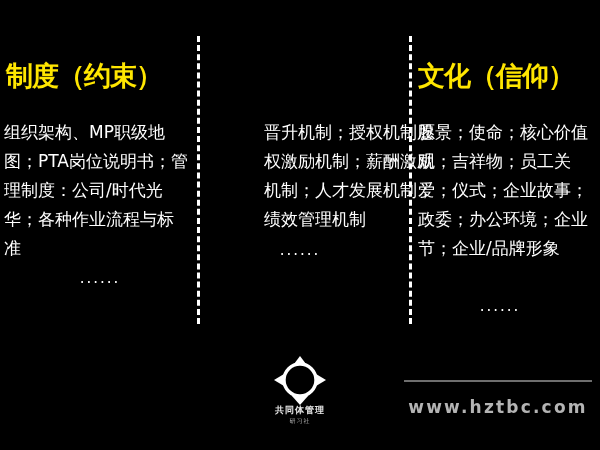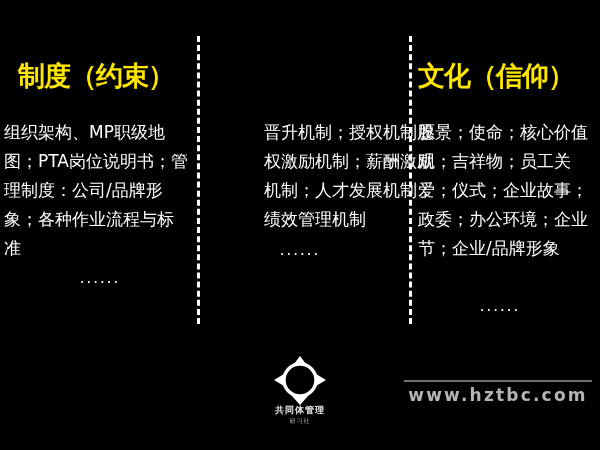--- a/index.html
+++ b/index.html
@@ -46,21 +46,21 @@
   .col-heading {
     color: #ffe600;
     font-size: 27px;
     font-weight: bold;
     line-height: 1.0;
     letter-spacing: -1px;
     white-space: nowrap;
     position: absolute;
     top: 62px;
   }
-  .col-1 .col-heading { left: 6px; margin-left: 12px; }
+  .col-1 .col-heading { left: 6px; }
   .col-2 .col-heading { left: 12px; }
   .col-3 .col-heading { left: 18px; }
 
   .col-body {
     position: absolute;
     top: 118px;
     color: #ffffff;
     font-size: 17px;
     line-height: 29px;
     font-weight: normal;
@@ -171,40 +171,40 @@
     line-height: 11px;
     white-space: nowrap;
   }
   .wm-rule {
     margin-top: 2px;
     height: 2px;
     background: #6e6e6e;
     width: 188px;
   }
   .wm-url {
-    margin-top: 4px;
+    margin-top: 16px;
     color: #b4b4b4;
     font-size: 17px;
     font-weight: bold;
     letter-spacing: 2.2px;
     line-height: 19px;
     white-space: nowrap;
     text-align: center;
   }
 </style>
 </head>
 <body>
 
 <div class="slide">
 
   <div class="columns">
 
     <div class="column col-1">
       <div class="col-heading">制度（约束）</div>
-      <div class="col-body">组织架构、MP职级地图；PTA岗位说明书；管理制度：公司/品牌形象；各种作业流程与标准</div>
+      <div class="col-body">组织架构、MP职级地图；PTA岗位说明书；管理制度：公司/时代光华；各种作业流程与标准</div>
       <div class="col-ellipsis">······</div>
     </div>
 
     <div class="column col-2">
       <div class="col-body">晋升机制；授权机制股权激励机制；薪酬激励机制；人才发展机制；绩效管理机制</div>
       <div class="col-ellipsis">······</div>
     </div>
 
     <div class="column col-3">
       <div class="col-heading">文化（信仰）</div>

